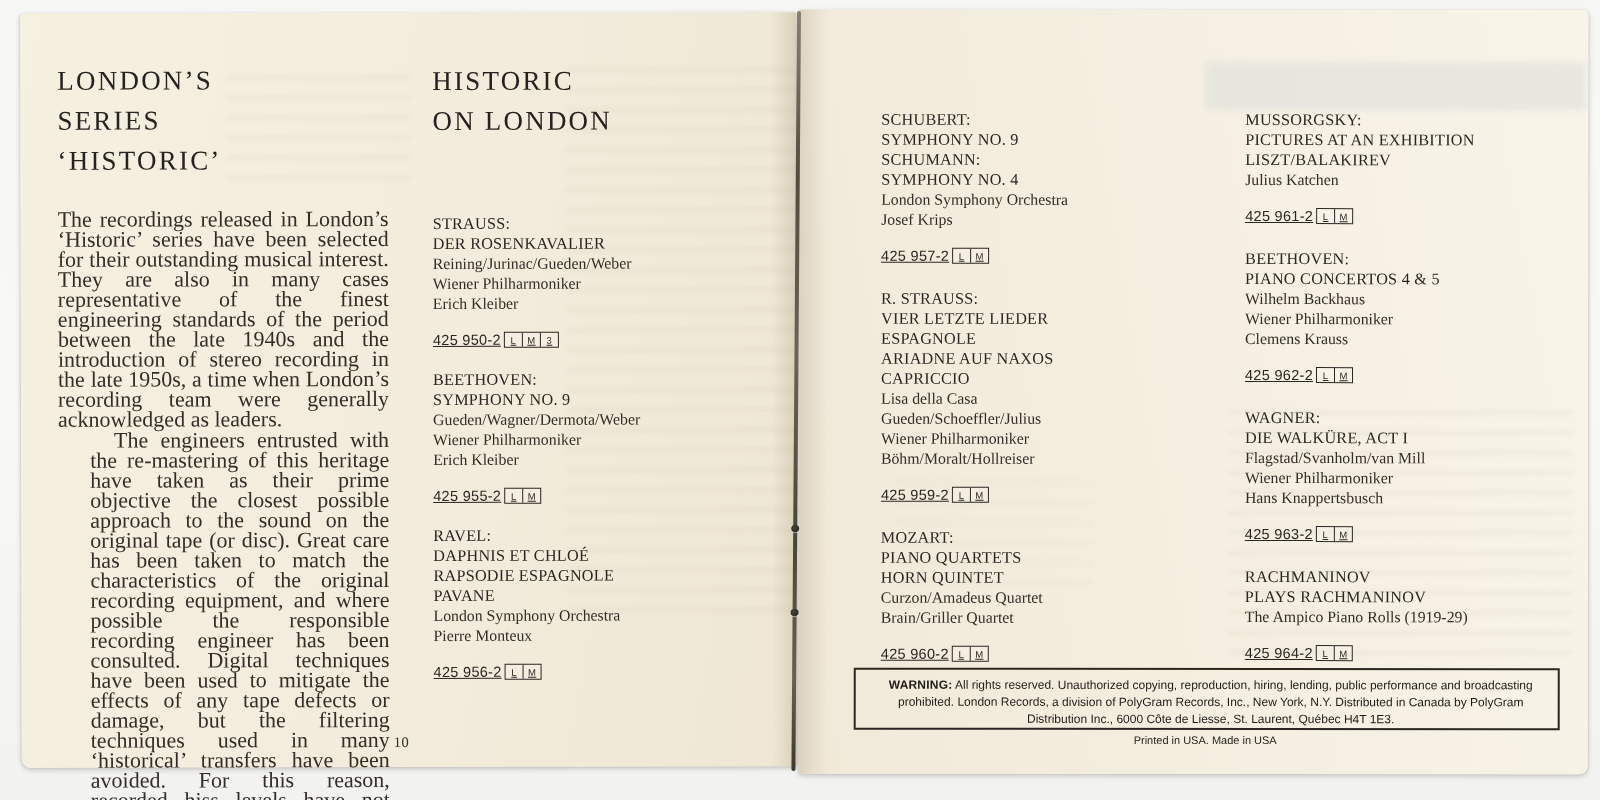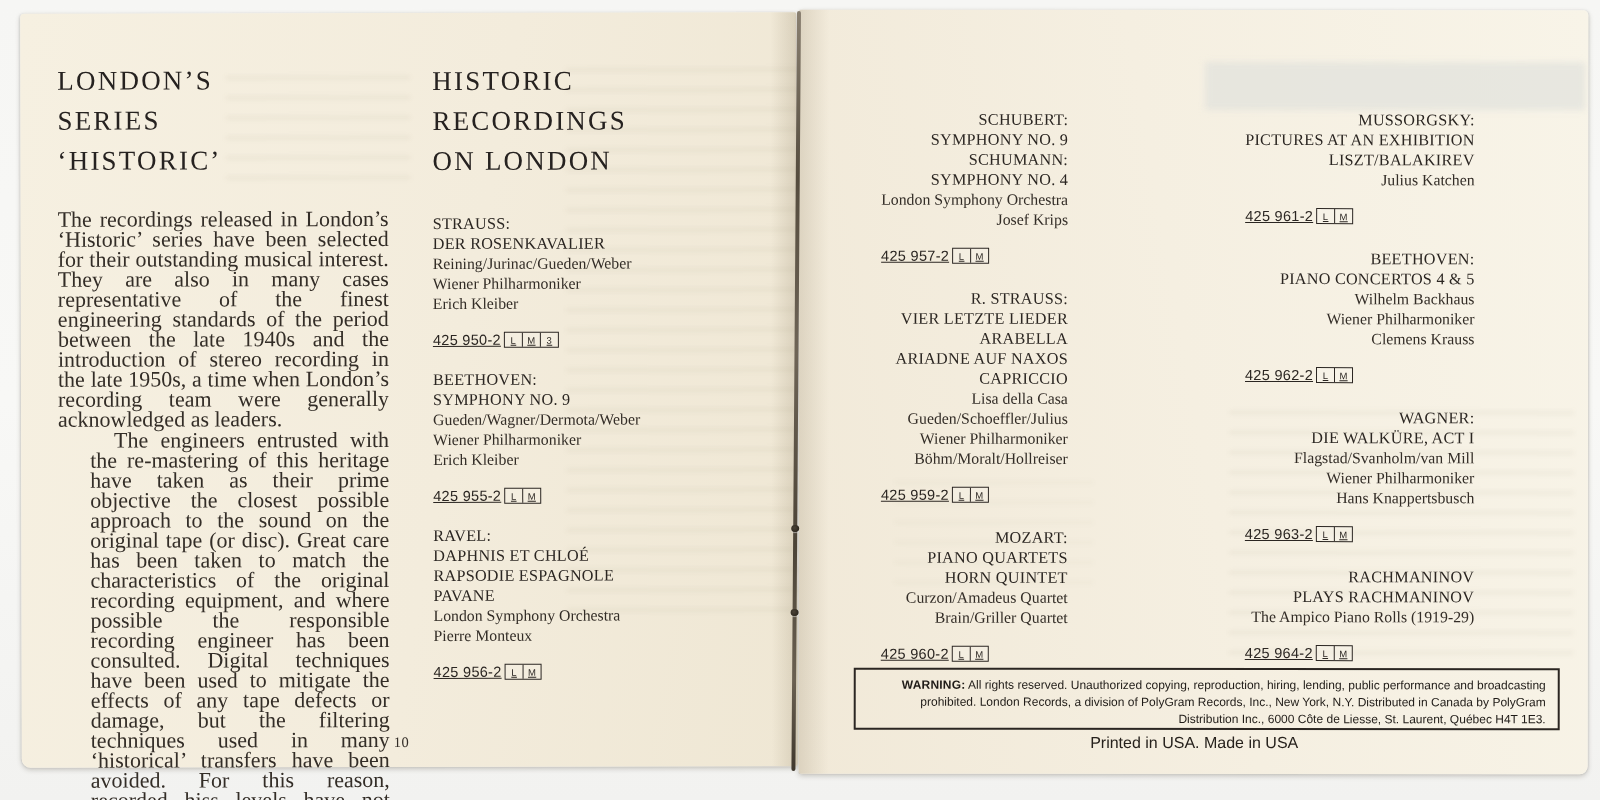--- a/index.html
+++ b/index.html
@@ -67,21 +67,21 @@
   .intro{position:absolute;left:37px;top:196px;width:331px;z-index:2;}
   .intro p{
     margin:0;font-size:22px;line-height:20px;text-align:justify;
     color:#332d27;hyphens:auto;
   }
   .intro p + p{text-indent:24px;margin-top:1px;margin-left:32px;}
 
   
   .entries{position:absolute;z-index:2;}
   .entry{margin-bottom:20px;}
-  .rcol .entry{margin-bottom:23px;text-align:right;}
+  .rcol .entry{margin-bottom:23px;}
   .entry .t{
     font-size:16.2px;line-height:20px;letter-spacing:.25px;color:#2b2622;white-space:nowrap;
   }
   .entry .d{font-size:15.8px;line-height:20px;color:#332d27;white-space:nowrap;}
   .entry .cat{
     display:flex;align-items:center;height:20px;margin-top:16px;
     font-family:"Liberation Sans","DejaVu Sans",sans-serif;
     font-size:14.5px;letter-spacing:.3px;color:#2b2622;text-decoration:underline;
   }
   .flags{display:inline-flex;border:1.5px solid #2b2622;margin-left:3px;background:rgba(255,255,255,.15);}
@@ -95,27 +95,27 @@
   .page-number{
     position:absolute;left:372px;top:721px;font-size:14.5px;letter-spacing:.5px;
     color:#332d27;z-index:2;
   }
 
   .warning-box{
     position:absolute;left:55px;top:658px;width:706px;height:62px;z-index:2;
     border:2px solid #2b2622;box-sizing:border-box;
     padding:7px 12px 0 20px;
     font-family:"Liberation Sans","DejaVu Sans",sans-serif;
-    font-size:12px;line-height:16.8px;color:#1f1b17;text-align:right;
+    font-size:12px;line-height:16.8px;color:#1f1b17;text-align:center;
   }
   .warning-box b{letter-spacing:.2px;}
   .printed-note{
-    position:absolute;left:1px;top:724px;width:100%;text-align:center;z-index:2;
+    position:absolute;left:12px;top:724px;width:100%;text-align:center;z-index:2;
     font-family:"Liberation Sans","DejaVu Sans",sans-serif;
-    font-size:16px;color:#26211c;
+    font-size:11px;color:#26211c;
   }
 </style>
 </head>
 <body>
 
 <div class="page page-left">
   <div class="ghost" style="left:205px;top:62px;width:185px;height:118px;"></div>
   <div class="ghost" style="left:545px;top:55px;width:240px;height:560px;"></div>
 
   <div class="bigtitle" style="left:37px;top:47px;">
@@ -124,21 +124,20 @@
       <div class="hline">‘HISTORIC’</div>
     </div>
 
   <div class="intro">
       <p>The recordings released in London’s ‘Historic’ series have been selected for their outstanding musical interest. They are also in many cases representative of the finest engineering standards of the period between the late 1940s and the introduction of stereo recording in the late 1950s, a time when London’s recording team were generally acknowledged as leaders.</p>
       <p>The engineers entrusted with the re-mastering of this heritage have taken as their prime objective the closest possible approach to the sound on the original tape (or disc). Great care has been taken to match the characteristics of the original recording equipment, and where possible the responsible recording engineer has been consulted. Digital techniques have been used to mitigate the effects of any tape defects or damage, but the filtering techniques used in many ‘historical’ transfers have been avoided. For this reason, recorded hiss levels have not been reduced, for in some ‘noise reduction’ systems filtering often removes presence from the recorded sound as well as background noise. Our aim is always faithfully to restore the quality of the original recording.</p>
     </div>
 
   <div class="bigtitle" style="left:412px;top:48px;">
       <div class="hline">HISTORIC</div>
-      <div class="hline">RECORDINGS</div>
       <div class="hline">ON LONDON</div>
     </div>
 
   <div class="entries" style="left:412px;top:201px;">
       <div class="entry">
         <div class="t">STRAUSS:</div>
         <div class="t">DER ROSENKAVALIER</div>
         <div class="d">Reining/Jurinac/Gueden/Weber</div>
         <div class="d">Wiener Philharmoniker</div>
         <div class="d">Erich Kleiber</div>
@@ -202,21 +201,21 @@
           <span class="num">425 957-2</span>
           <span class="flags">
             <span>L</span>
             <span>M</span>
           </span>
         </div>
       </div>
       <div class="entry">
         <div class="t">R. STRAUSS:</div>
         <div class="t">VIER LETZTE LIEDER</div>
-        <div class="t">ARABELLA</div>
+        <div class="t">ESPAGNOLE</div>
         <div class="t">ARIADNE AUF NAXOS</div>
         <div class="t">CAPRICCIO</div>
         <div class="d">Lisa della Casa</div>
         <div class="d">Gueden/Schoeffler/Julius</div>
         <div class="d">Wiener Philharmoniker</div>
         <div class="d">Böhm/Moralt/Hollreiser</div>
         <div class="cat">
           <span class="num">425 959-2</span>
           <span class="flags">
             <span>L</span>

